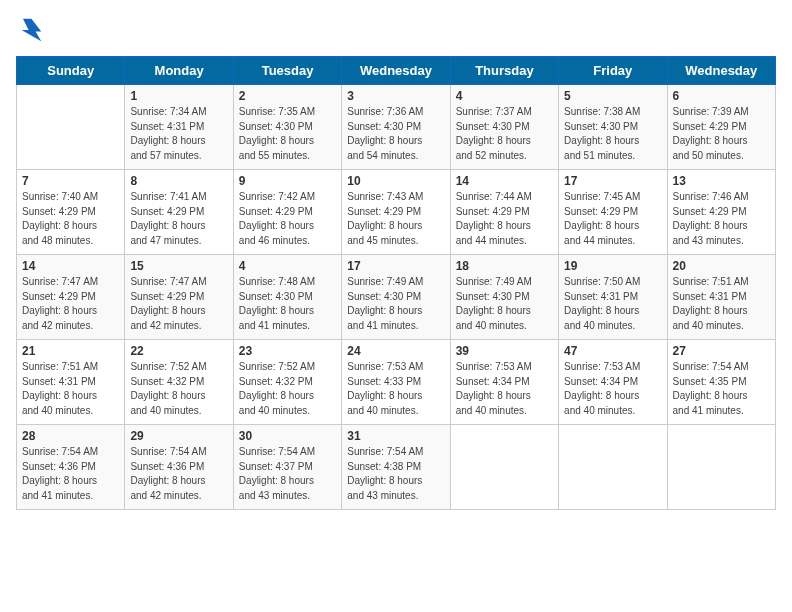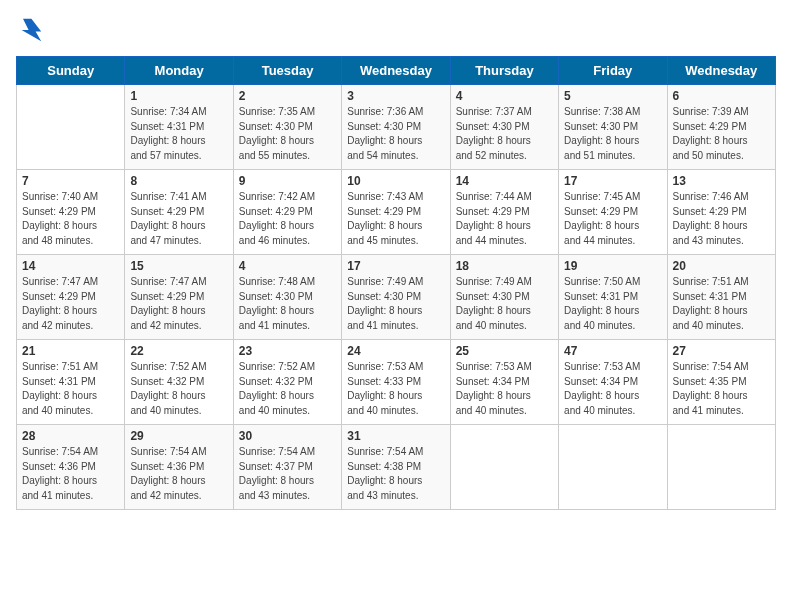--- a/index.html
+++ b/index.html
@@ -213,21 +213,21 @@
         </td>
         <td>
           <span class="day-number">23</span>
           <div class="day-info">Sunrise: 7:52 AM<br>Sunset: 4:32 PM<br>Daylight: 8 hours<br>and 40 minutes.</div>
         </td>
         <td>
           <span class="day-number">24</span>
           <div class="day-info">Sunrise: 7:53 AM<br>Sunset: 4:33 PM<br>Daylight: 8 hours<br>and 40 minutes.</div>
         </td>
         <td>
-          <span class="day-number">25</span>
+          <span class="day-number">39</span>
           <div class="day-info">Sunrise: 7:53 AM<br>Sunset: 4:34 PM<br>Daylight: 8 hours<br>and 40 minutes.</div>
         </td>
         <td>
           <span class="day-number">47</span>
           <div class="day-info">Sunrise: 7:53 AM<br>Sunset: 4:34 PM<br>Daylight: 8 hours<br>and 40 minutes.</div>
         </td>
         <td>
           <span class="day-number">27</span>
           <div class="day-info">Sunrise: 7:54 AM<br>Sunset: 4:35 PM<br>Daylight: 8 hours<br>and 41 minutes.</div>
         </td>

